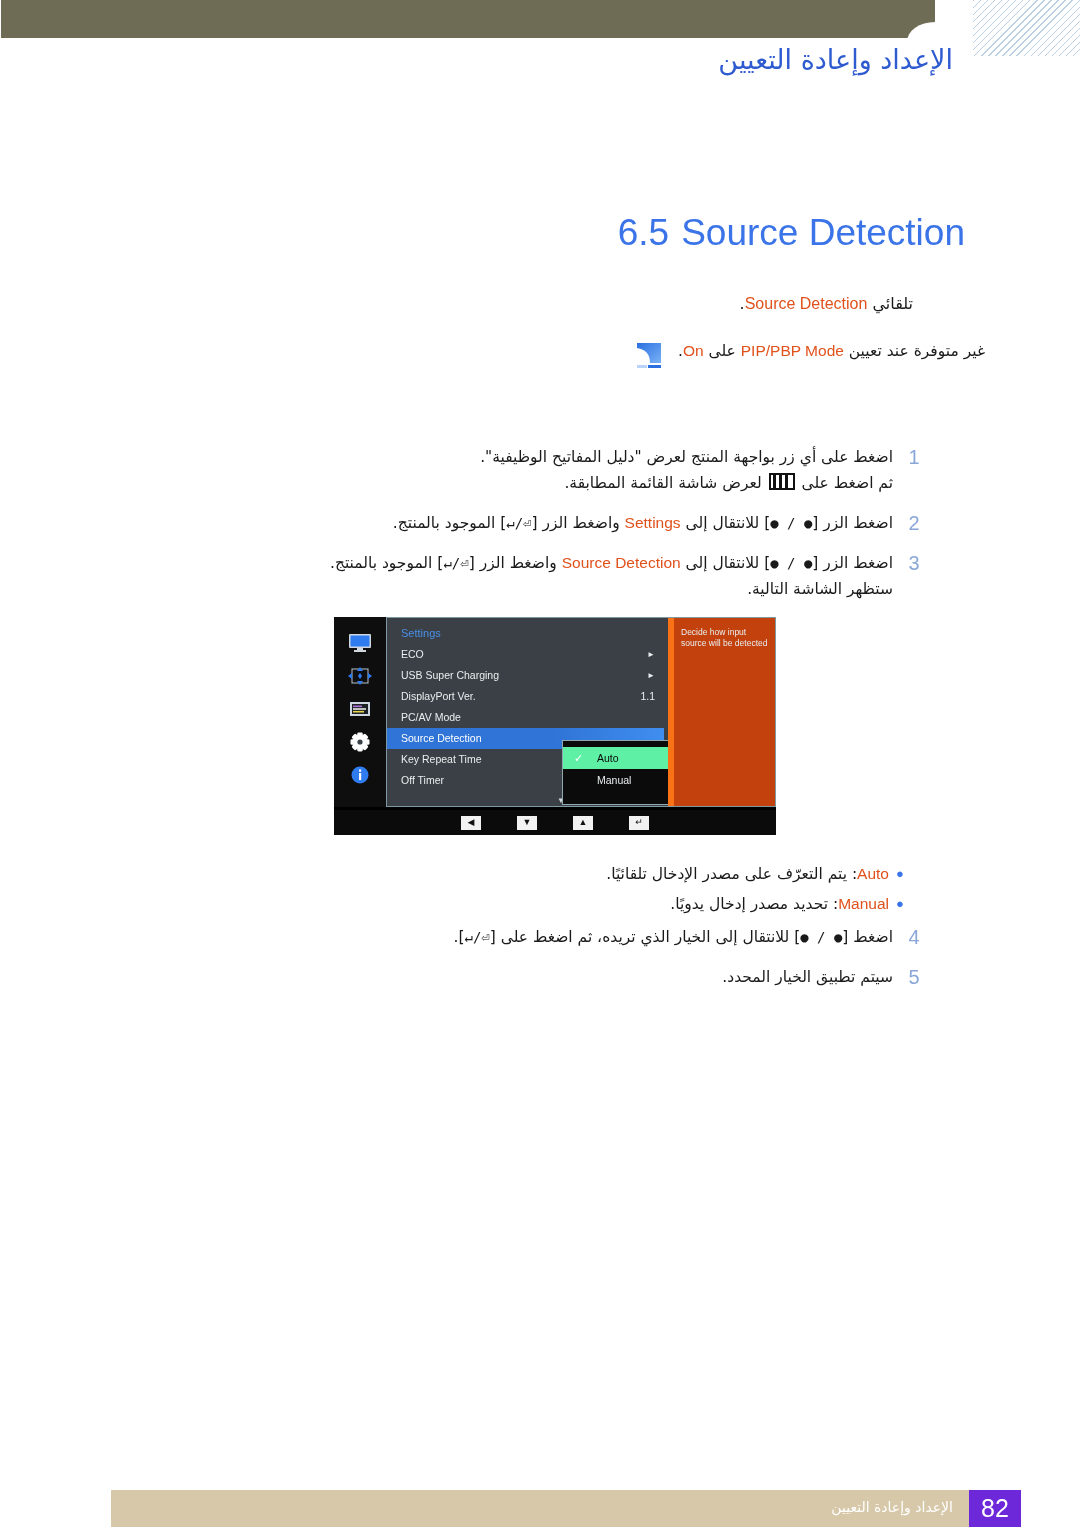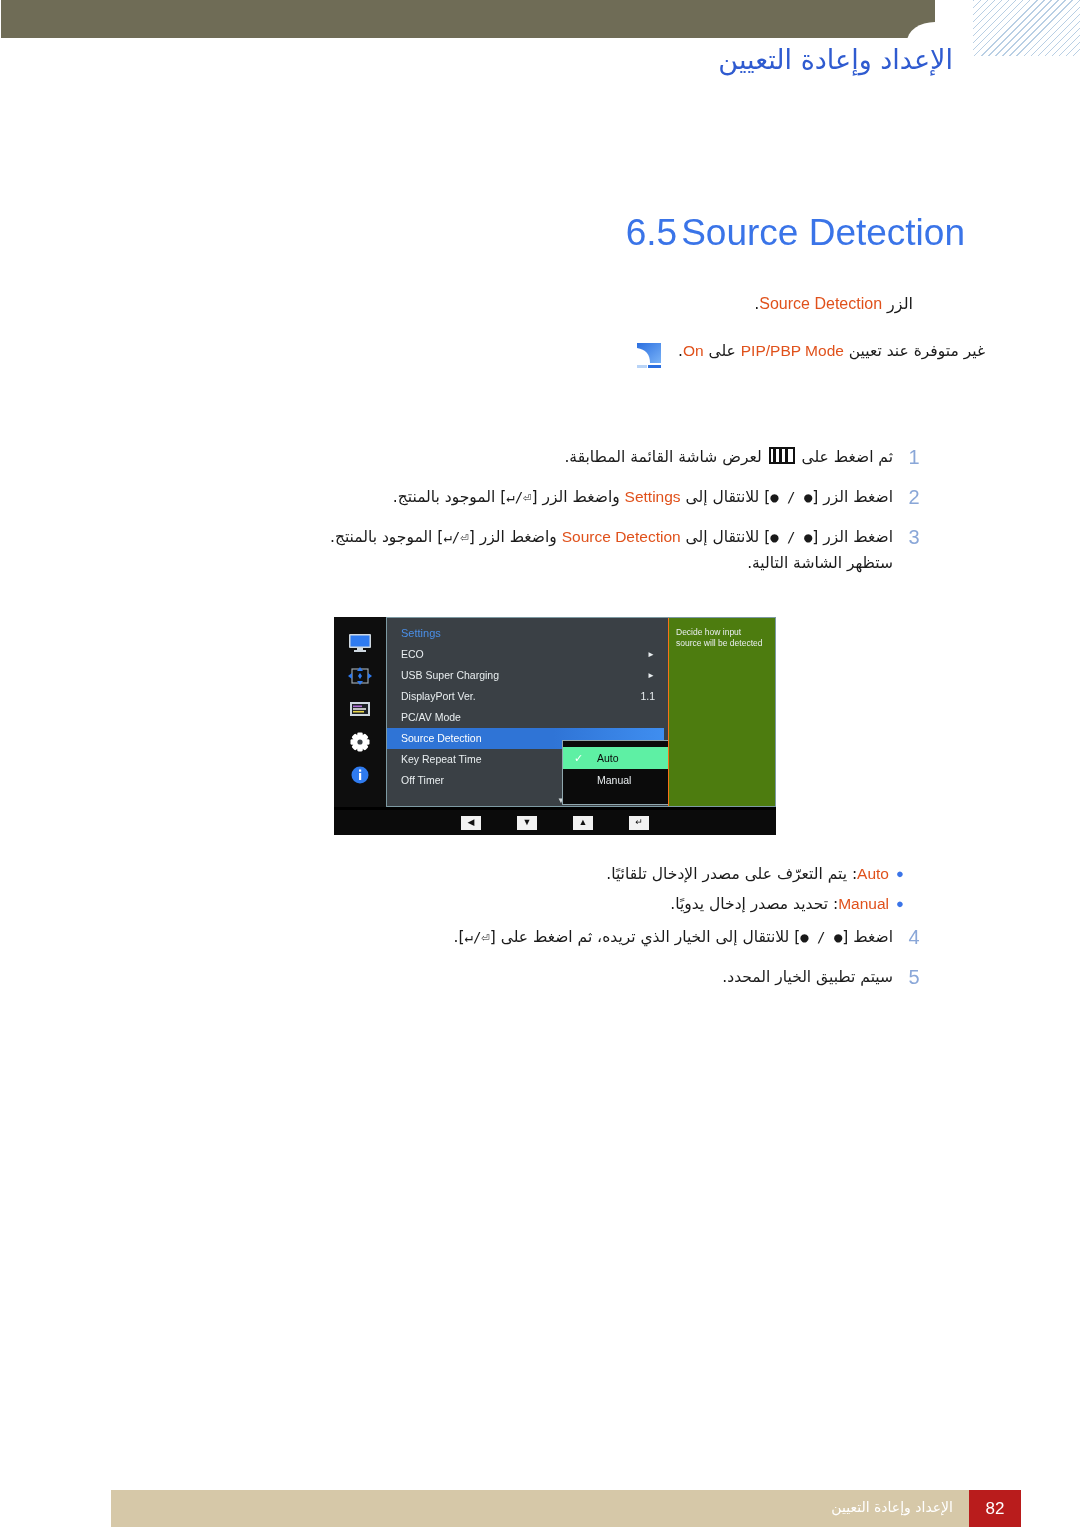--- a/index.html
+++ b/index.html
@@ -65,21 +65,21 @@
 
   .section-heading {
     position: absolute;
     right: 88px; top: 212px;
     font-size: 37px;
     color: #3a74e8;
     direction: rtl;
     text-align: right;
     white-space: nowrap;
   }
-  .section-heading .num { margin-right: 4px; }
+  .section-heading .num { margin-right: 12px; }
   .section-heading .ttl { margin-right: 28px; }
 
   .intro-line {
     position: absolute;
     right: 168px; top: 294px;
     font-size: 16px;
     direction: rtl;
     text-align: right;
     color: #1a1a1a;
     white-space: nowrap;
@@ -258,22 +258,22 @@
     position: absolute;
     left: 170px; bottom: 1px;
     color: #cfd6d9;
     font-size: 8px;
   }
   .osd-info {
     position: absolute;
     right: 0; top: 0;
     width: 107px;
     height: 188px;
-    background: #4d7c0f;
-    border-left: 1px solid #f97316;
+    background: #c2410c;
+    border-left: 6px solid #f97316;
     box-sizing: border-box;
     padding: 9px 7px;
     color: #e9eef0;
     font-size: 8.5px;
     line-height: 11px;
   }
   .osd-submenu {
     position: absolute;
     left: 175px; top: 122px;
     width: 142px;
@@ -376,23 +376,23 @@
     font-size: 14px;
     color: #ffffff;
     direction: rtl;
     white-space: nowrap;
     font-family: "DejaVu Sans", sans-serif;
   }
   .footer-pagebox {
     position: absolute;
     left: 968px; top: 1490px;
     width: 52px; height: 37px;
-    background: #b91c1c;
+    background: #6d28d9;
     color: #ffffff;
-    font-size: 17px;
+    font-size: 25px;
     display: flex;
     align-items: center;
     justify-content: center;
   }
 </style>
 </head>
 <body>
 
 <div class="page-body">
 
@@ -400,21 +400,21 @@
   <div class="header-stripes2"></div>
   <div class="header-stripes"></div>
   <div class="header-notch"></div>
   <div class="header-title">الإعداد وإعادة التعيين</div>
 
   <div class="section-heading">
     <span class="num">6.5</span><span class="ttl">Source Detection</span>
   </div>
 
   <div class="intro-line">
-    <span>الزر </span><span class="orange">Source Detection</span><span>.</span>
+    <span>تلقائي </span><span class="orange">Source Detection</span><span>.</span>
   </div>
 
   <div class="note-row">
     <span class="note-icon">
       <svg width="30" height="28" viewBox="0 0 30 28">
         <defs>
           <linearGradient id="ng" x1="0" y1="0" x2="1" y2="1">
             <stop offset="0%" stop-color="#2b6fe0"></stop>
             <stop offset="100%" stop-color="#79b2f7"></stop>
           </linearGradient>
@@ -429,20 +429,21 @@
       <span>غير متوفرة عند تعيين </span><span class="orange">PIP/PBP Mode</span><span> على </span><span class="orange">On</span><span>.</span>
     </span>
   </div>
 
 
   <div class="steps">
 
     <div class="step">
       <div class="step-num">1</div>
       <div class="step-text">
+        <span>اضغط على أي زر بواجهة المنتج لعرض "دليل المفاتيح الوظيفية".</span>
         <span class="sub2"><span>ثم اضغط على </span><span class="menuicon"></span><span> لعرض شاشة القائمة المطابقة.</span></span>
       </div>
     </div>
 
     <div class="step">
       <div class="step-num">2</div>
       <div class="step-text">
         <span>اضغط الزر [</span><span class="kbd">● / ●</span><span>] للانتقال إلى </span><span class="orange">Settings</span><span> واضغط الزر [</span><span class="kbd">⏎/↵</span><span>] الموجود بالمنتج.</span>
       </div>
     </div>

